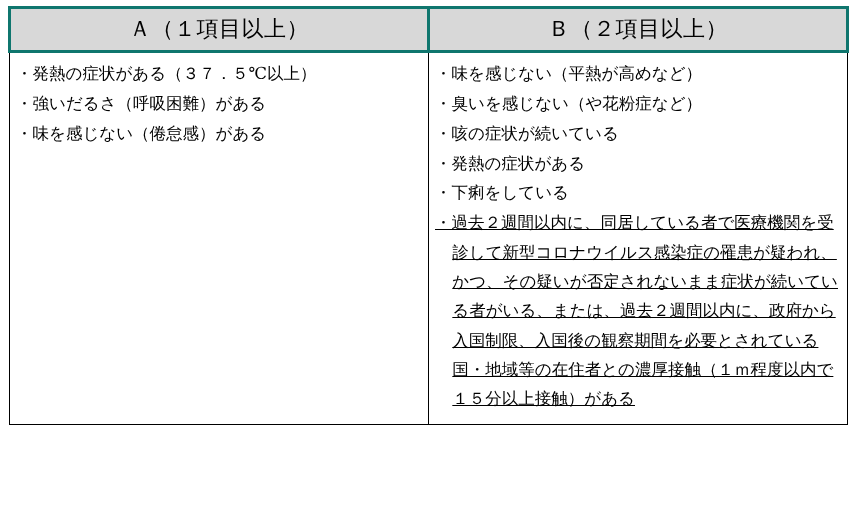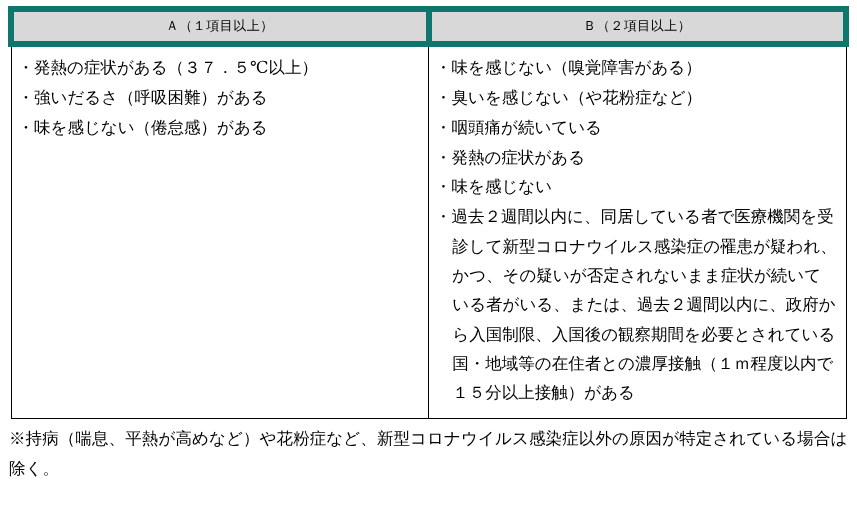--- a/index.html
+++ b/index.html
@@ -21,24 +21,24 @@
     box-sizing: border-box;
     padding: 6px 8px 0 8px;
   }
   table.criteria {
     width: 841px;
     border-collapse: collapse;
     table-layout: fixed;
     border: 1px solid #000;
   }
   table.criteria th {
-    border: 6px solid #0f766e;
+    border: 3px solid #0f766e;
     background: #d8d8d8;
     font-weight: normal;
-    font-size: 13px;
+    font-size: 22px;
     text-align: center;
     padding: 5px 0 6px 0;
     letter-spacing: 0.5px;
   }
   table.criteria td {
     border: 1px solid #000;
     vertical-align: top;
     padding: 6px 8px 10px 6px;
     font-size: 16.5px;
     line-height: 1.78;
@@ -51,20 +51,21 @@
     padding: 0;
   }
   ul.items li {
     margin: 0 0 0.5px 0;
     padding: 0;
     text-indent: 0;
   }
   ul.items li.wrap {
     padding-left: 1.05em;
     text-indent: -1.05em;
+    text-decoration: underline;
   }
   .note {
     margin-top: 5px;
     font-size: 16.5px;
     line-height: 1.82;
     padding-left: 1px;
     letter-spacing: 0.1px;
   }
 </style>
 </head>
@@ -83,27 +84,26 @@
       <tr>
         <td class="col-a">
           <ul class="items">
             <li>・発熱の症状がある（３７．５℃以上）</li>
             <li>・強いだるさ（呼吸困難）がある</li>
             <li>・味を感じない（倦怠感）がある</li>
           </ul>
         </td>
         <td class="col-b">
           <ul class="items">
-            <li>・味を感じない（嗅覚障害がある）</li>
+            <li>・味を感じない（平熱が高めなど）</li>
             <li>・臭いを感じない（や花粉症など）</li>
-            <li>・咽頭痛が続いている</li>
+            <li>・咳の症状が続いている</li>
             <li>・発熱の症状がある</li>
-            <li>・味を感じない</li>
+            <li>・下痢をしている</li>
             <li class="wrap">・過去２週間以内に、同居している者で医療機関を受診して新型コロナウイルス感染症の罹患が疑われ、かつ、その疑いが否定されないまま症状が続いている者がいる、または、過去２週間以内に、政府から入国制限、入国後の観察期間を必要とされている国・地域等の在住者との濃厚接触（１ｍ程度以内で１５分以上接触）がある</li>
           </ul>
         </td>
       </tr>
     </tbody>
   </table>
 
-  <div class="note">※持病（喘息、平熱が高めなど）や花粉症など、新型コロナウイルス感染症以外の原因が特定されている場合は除く。</div>
 
 </div>
 
 </body></html>

